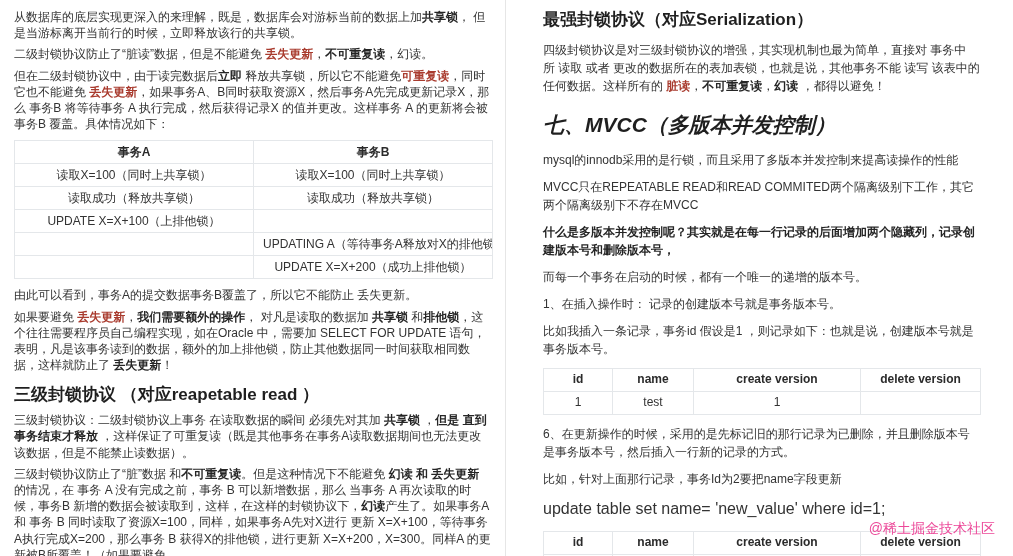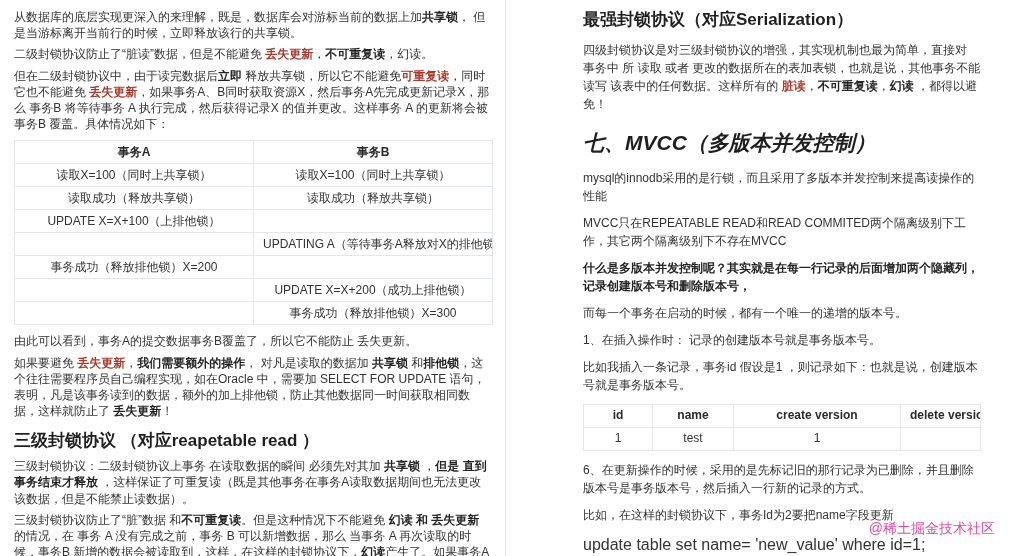--- a/index.html
+++ b/index.html
@@ -1,21 +1,21 @@
 <!DOCTYPE html>
 <html><head>
 <meta charset="utf-8">
 <style>
   html,body{margin:0;padding:0;}
   body{
     width:1013px;height:556px;overflow:hidden;background:#ffffff;
     font-family:"Liberation Sans","DejaVu Sans",sans-serif;
     color:#333333;position:relative;
   }
-  .page{display:flex;width:100%;height:100%;gap:40px;}
+  .page{display:flex;width:100%;height:100%;}
   .col-left{
     width:506px;box-sizing:border-box;
     padding:4px 12px 0 14px;
     border-right:1px solid #e6e6e6;
   }
   .col-right{
     flex:1;box-sizing:border-box;
     padding:0 32px 0 37px;
   }
   p{font-size:12px;line-height:1.35;margin:5px 0;}
@@ -70,30 +70,22 @@
           </tr>
           <tr>
             <td>UPDATE X=X+100（上排他锁）</td>
             <td>&nbsp;</td>
           </tr>
           <tr>
             <td>&nbsp;</td>
             <td>UPDATING A（等待事务A释放对X的排他锁）</td>
           </tr>
           <tr>
-            <td>事务成功（释放排他锁）X=200</td>
-            <td>&nbsp;</td>
-          </tr>
-          <tr>
             <td>&nbsp;</td>
             <td>UPDATE X=X+200（成功上排他锁）</td>
-          </tr>
-          <tr>
-            <td>&nbsp;</td>
-            <td>事务成功（释放排他锁）X=300</td>
           </tr>
         </tbody>
       </table>
     <p><span>由此可以看到，事务A的提交数据事务B覆盖了，所以它不能防止 丢失更新。</span></p>
     <p><span>如果要避免 </span><span class="seg-b seg-r">丢失更新</span><span>，</span><span class="seg-b">我们需要额外的操作</span><span>， 对凡是读取的数据加 </span><span class="seg-b">共享锁</span><span> 和</span><span class="seg-b">排他锁</span><span>，这个往往需要程序员自己编程实现，如在Oracle 中，需要加 SELECT FOR UPDATE 语句，表明，凡是该事务读到的数据，额外的加上排他锁，防止其他数据同一时间获取相同数据，这样就防止了 </span><span class="seg-b">丢失更新</span><span>！</span></p>
     <h2 class="h-small">三级封锁协议 （对应reapetable read ）</h2>
     <p><span>三级封锁协议：二级封锁协议上事务 在读取数据的瞬间 必须先对其加 </span><span class="seg-b">共享锁</span><span> ，</span><span class="seg-b">但是 直到事务结束才释放</span><span> ，这样保证了可重复读（既是其他事务在事务A读取数据期间也无法更改该数据，但是不能禁止读数据）。</span></p>
     <p><span>三级封锁协议防止了“脏”数据 和</span><span class="seg-b">不可重复读</span><span>。但是这种情况下不能避免 </span><span class="seg-b">幻读 和 丢失更新</span><span> 的情况，在 事务 A 没有完成之前，事务 B 可以新增数据，那么 当事务 A 再次读取的时候，事务B 新增的数据会被读取到，这样，在这样的封锁协议下，</span><span class="seg-b">幻读</span><span>产生了。如果事务A 和 事务 B 同时读取了资源X=100，同样，如果事务A先对X进行 更新 X=X+100，等待事务A执行完成X=200，那么事务 B 获得X的排他锁，进行更新 X=X+200，X=300。同样A 的更新被B所覆盖！（如果要避免 </span></p>
   </div>
 
@@ -119,21 +111,21 @@
         <tbody>
           <tr>
             <td>1</td>
             <td>test</td>
             <td>1</td>
             <td>&nbsp;</td>
           </tr>
         </tbody>
       </table>
     <p>6、在更新操作的时候，采用的是先标记旧的那行记录为已删除，并且删除版本号是事务版本号，然后插入一行新的记录的方式。</p>
-    <p>比如，在这样的封锁协议下，事务Id为2要把name字段更新</p>
+    <p>比如，针对上面那行记录，事务Id为2要把name字段更新</p>
     <p class="code-line">update table set name= 'new_value' where id=1;</p>
     <table class="tbl-right">
         <thead>
           <tr>
             <th>id</th>
             <th>name</th>
             <th>create version</th>
             <th>delete version</th>
           </tr>
         </thead>

